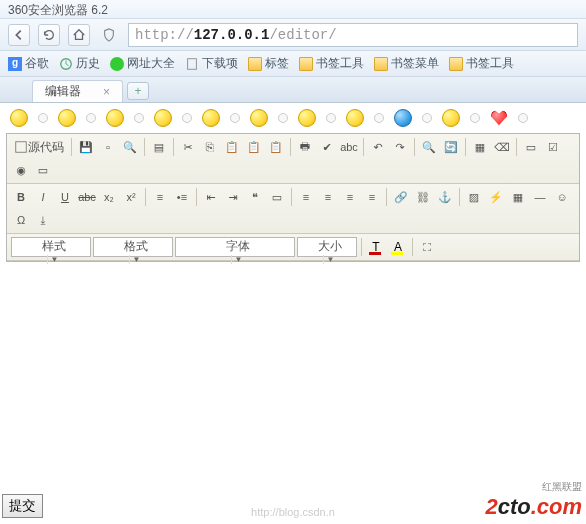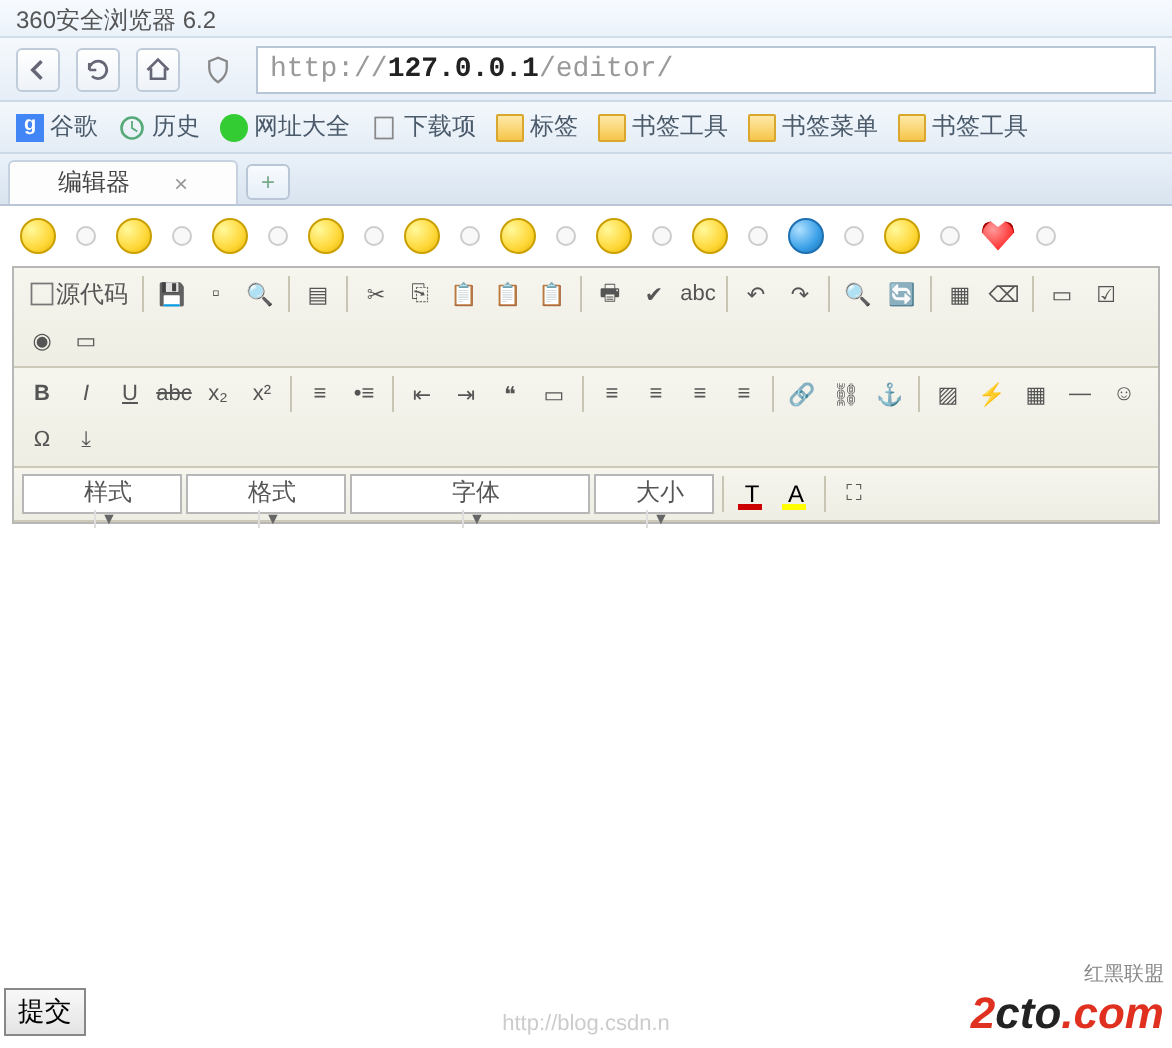--- a/index.html
+++ b/index.html
@@ -8,21 +8,21 @@
 .navbar { background: linear-gradient(#f5f9fd,#e6eef7); height: 32px; display: flex; align-items: center; padding: 0 8px; gap: 8px; border-bottom: 1px solid #cdd9e6; }
 .navbtn { width: 22px; height: 22px; border: 1px solid #c0ccda; border-radius: 3px; background: linear-gradient(#fff,#eef3f8); display: flex; align-items: center; justify-content: center; color: #667; cursor: pointer; }
 .shield { width: 22px; height: 22px; display:flex; align-items:center; justify-content:center; color:#888; }
 .url { flex: 1; height: 24px; border: 1px solid #b8c6d6; background: #fff; padding: 0 6px; display: flex; align-items: center; font-size: 14px; color: #999; font-family: Liberation Mono, monospace; }
 .url .host { color: #222; font-weight: bold; text-align: right; }
 .bookmarks { background: linear-gradient(#f3f8fc,#e4ecf5); height: 26px; display: flex; align-items: center; padding: 0 4px; gap: 2px; border-bottom: 1px solid #cdd9e6; overflow: hidden; white-space: nowrap; }
 .bm { display: flex; align-items: center; gap: 3px; padding: 2px 4px; color: #4a5a6a; cursor: pointer; font-size: 12px; }
 .ico { width: 14px; height: 14px; display: inline-block; }
 .folder { background: linear-gradient(#ffe9a8,#f6c54a); border: 1px solid #d9a62e; border-radius: 1px; }
 .tabstrip { background: linear-gradient(#eaf1f9,#d9e4f0); height: 26px; display: flex; align-items: flex-end; padding: 0 4px; border-bottom: 1px solid #b8c6d6; }
-.tab { background: #fdfdfd; border: 1px solid #c6d2df; border-bottom: none; height: 22px; padding: 3px 24px; border-radius: 3px 3px 0 0; display: flex; align-items: center; gap: 22px; color: #444; margin-right: 4px; }
+.tab { background: #fdfdfd; border: 1px solid #c6d2df; border-bottom: none; height: 22px; padding: 3px 12px; border-radius: 3px 3px 0 0; display: flex; align-items: center; gap: 22px; color: #444; margin-right: 4px; margin-left: 28px; }
 .tab .close { color: #999; cursor:pointer; }
 .newtab { width: 22px; height: 18px; border: 1px solid #b8c6d6; background: linear-gradient(#f8fbfe,#e6eef7); border-radius: 3px; display: flex; align-items: center; justify-content: center; color: #7a8; cursor: pointer; margin-bottom: 2px; }
 .emojirow { padding: 6px 10px; display: flex; gap: 10px; align-items: center; background:#fff; }
 .emoji { width: 18px; height: 18px; border-radius: 50%; display: inline-block; position: relative; }
 .emoji.y { background: radial-gradient(circle at 30% 30%, #fff89a, #ffd83a 60%, #e6b400); border:1px solid #caa000; }
 .emoji.b { background: radial-gradient(circle at 30% 30%, #aee0ff, #3aa0e8 60%, #1c6fb0); border:1px solid #1c6fb0; }
 .emoji.h { background: radial-gradient(circle at 35% 30%, #ff9a9a, #ff3a3a 60%, #c01010); border:1px solid #a00; clip-path: polygon(50% 90%, 5% 40%, 10% 15%, 30% 10%, 50% 25%, 70% 10%, 90% 15%, 95% 40%); }
 .dot { width: 10px; height: 10px; border: 1px solid #ccc; border-radius: 50%; background:#f8f8f8; }
 .editor { margin: 0 6px; border: 1px solid #b7b7b7; }
 .toolbar { background: linear-gradient(#f6f5ee,#efeee4); border-bottom: 1px solid #ccc9b8; padding: 3px 4px; display: flex; flex-wrap: wrap; gap: 3px 2px; align-items: center; }

